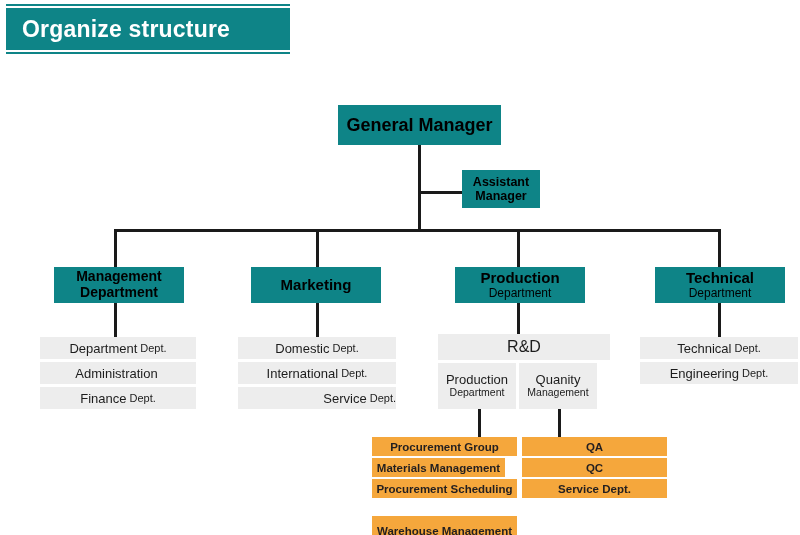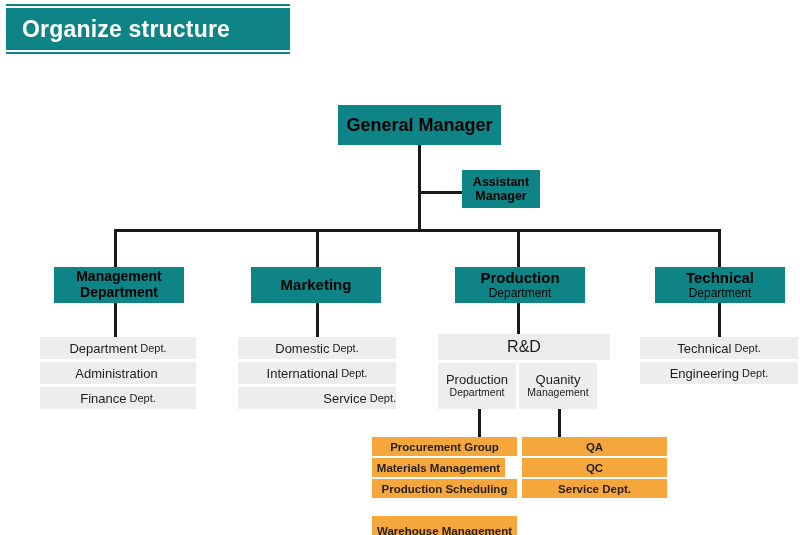--- a/index.html
+++ b/index.html
@@ -206,21 +206,21 @@
     <span style="font-size:10.5px;">Management</span>
   </div>
 
   <div class="orangebox" style="left:372px; top:437px; width:145px; height:19px;">
     <span>Procurement Group</span>
   </div>
   <div class="orangebox" style="left:372px; top:458px; width:133px; height:19px;">
     <span>Materials Management</span>
   </div>
   <div class="orangebox" style="left:372px; top:479px; width:145px; height:19px;">
-    <span>Production Scheduling</span>
+    <span>Procurement Scheduling</span>
   </div>
   <div class="orangebox" style="left:372px; top:516px; width:145px; height:19px;">
     <span>Workshop</span>
   </div>
   <div class="orangebox" style="left:372px; top:521px; width:145px; height:19px;">
     <span>Warehouse Management</span>
   </div>
 
   <div class="orangebox" style="left:522px; top:437px; width:145px; height:19px;">
     <span>QA</span>

